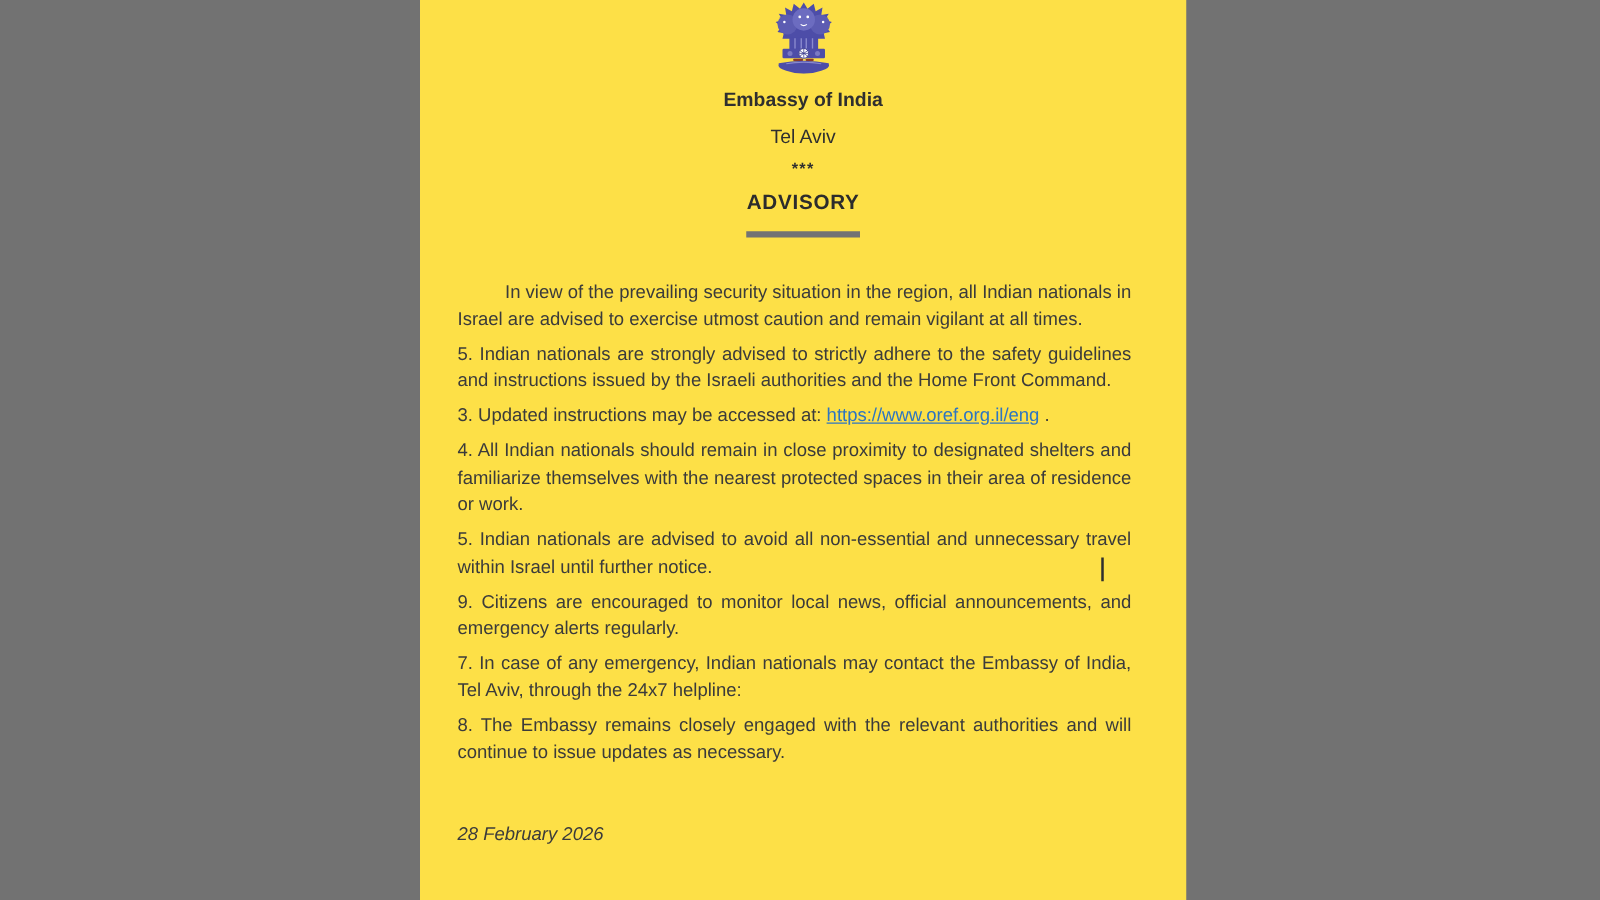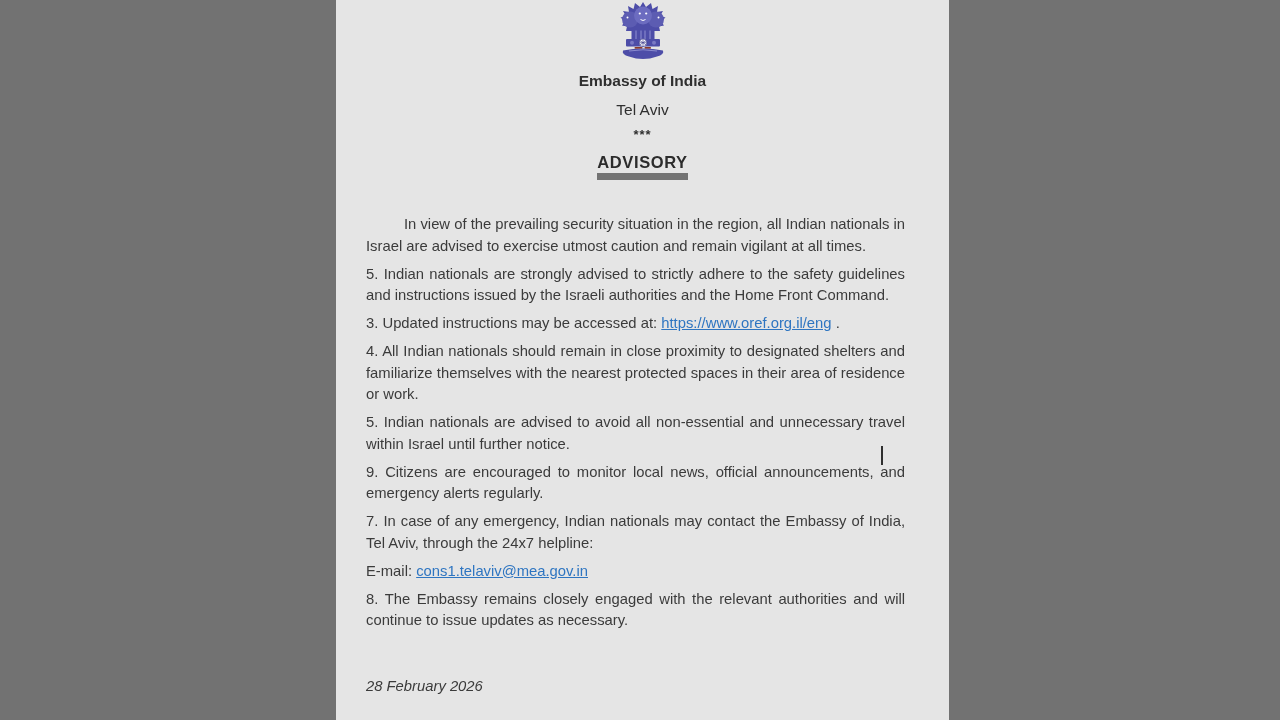--- a/index.html
+++ b/index.html
@@ -6,33 +6,33 @@
   body {
     width: 1280px; height: 720px;
     background: #727272;
     overflow: hidden;
     font-family: "Liberation Sans", sans-serif;
     position: relative;
   }
   .paper {
     position: absolute; left: 336px; top: 0;
     width: 613px; height: 720px;
-    background: #e5e5e5;
+    background: #fde047;
   }
   .doc-header { text-align: center; padding-top: 1px; }
   .emblem { display: block; margin: 0 auto; }
   .org-name  { font-weight: bold; font-size: 15.5px; color: #2f2f2f; margin-top: 13px; }
   .org-loc   { font-weight: normal; font-size: 15.5px; color: #2f2f2f; margin-top: 11px; }
   .separator { font-weight: bold; font-size: 13px; color: #2f2f2f; margin-top: 8px; letter-spacing: 1px; }
   .title-wrap { margin-top: 11px; }
   .doc-title {
     display: inline-block;
     font-weight: bold; font-size: 16.5px; letter-spacing: 0.6px;
     color: #2c2c2c;
-    border-bottom: 7px solid #737373; padding-bottom: 1px;
+    border-bottom: 5px solid #737373; padding-bottom: 13px;
   }
   .doc-body { padding: 34px 44px 0 30px; }
   .doc-body p {
     margin: 0 0 6.5px 0;
     font-size: 14.8px; line-height: 21.5px;
     text-align: justify;
     color: #3b3b3b;
   }
   .doc-body p.first { text-indent: 38px; }
   .doc-body p.date-line { font-style: italic; text-align: left; margin-top: 44px; }
@@ -85,19 +85,18 @@
   </div>
 
   <div class="doc-body">
     <p class="first">In view of the prevailing security situation in the region, all Indian nationals in Israel are advised to exercise utmost caution and remain vigilant at all times.</p>
     <p>5. Indian nationals are strongly advised to strictly adhere to the safety guidelines and instructions issued by the Israeli authorities and the Home Front Command.</p>
     <p><span>3. Updated instructions may be accessed at: </span><a class="link">https://www.oref.org.il/eng</a><span> .</span></p>
     <p>4. All Indian nationals should remain in close proximity to designated shelters and familiarize themselves with the nearest protected spaces in their area of residence or work.</p>
     <p>5. Indian nationals are advised to avoid all non-essential and unnecessary travel within Israel until further notice.</p>
     <p>9. Citizens are encouraged to monitor local news, official announcements, and emergency alerts regularly.</p>
     <p>7. In case of any emergency, Indian nationals may contact the Embassy of India, Tel Aviv, through the 24x7 helpline:</p>
-    <p><span>E-mail: </span><a class="link">cons1.telaviv@mea.gov.in</a></p>
     <p>8. The Embassy remains closely engaged with the relevant authorities and will continue to issue updates as necessary.</p>
     <p class="date-line">28 February 2026</p>
   </div>
 
   <div class="caret"></div>
 </div>
 
 </body></html>

